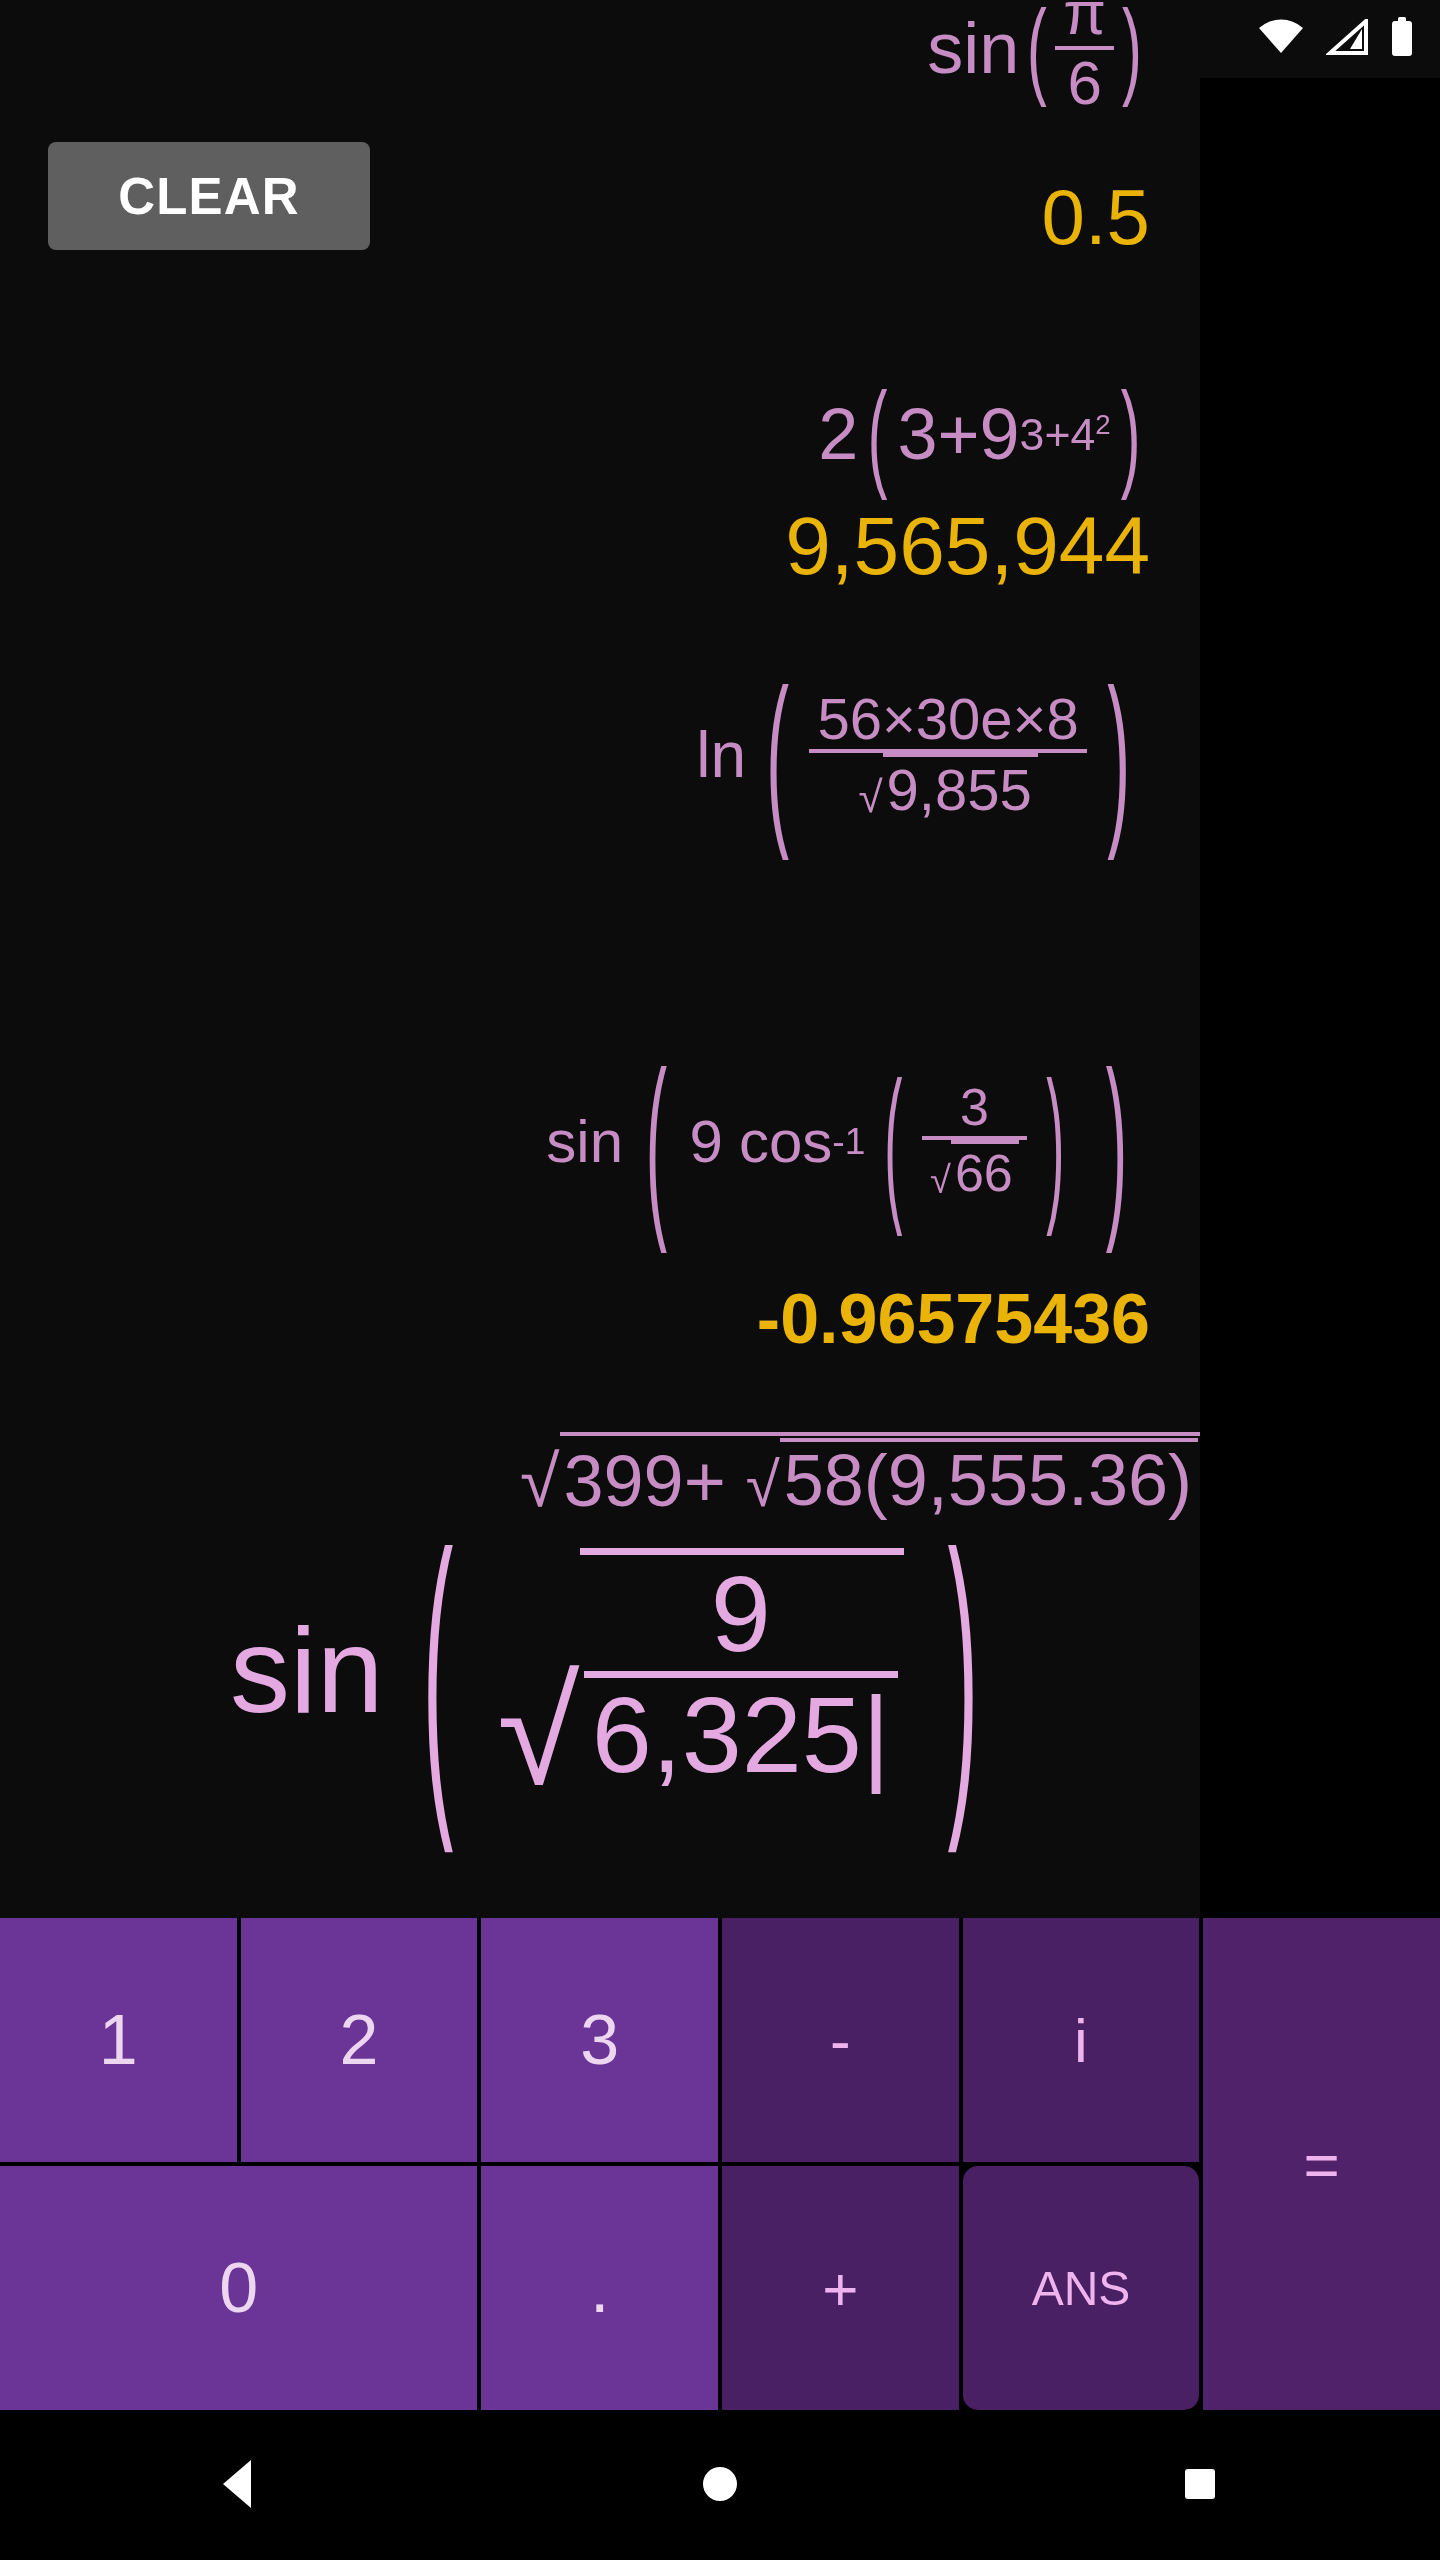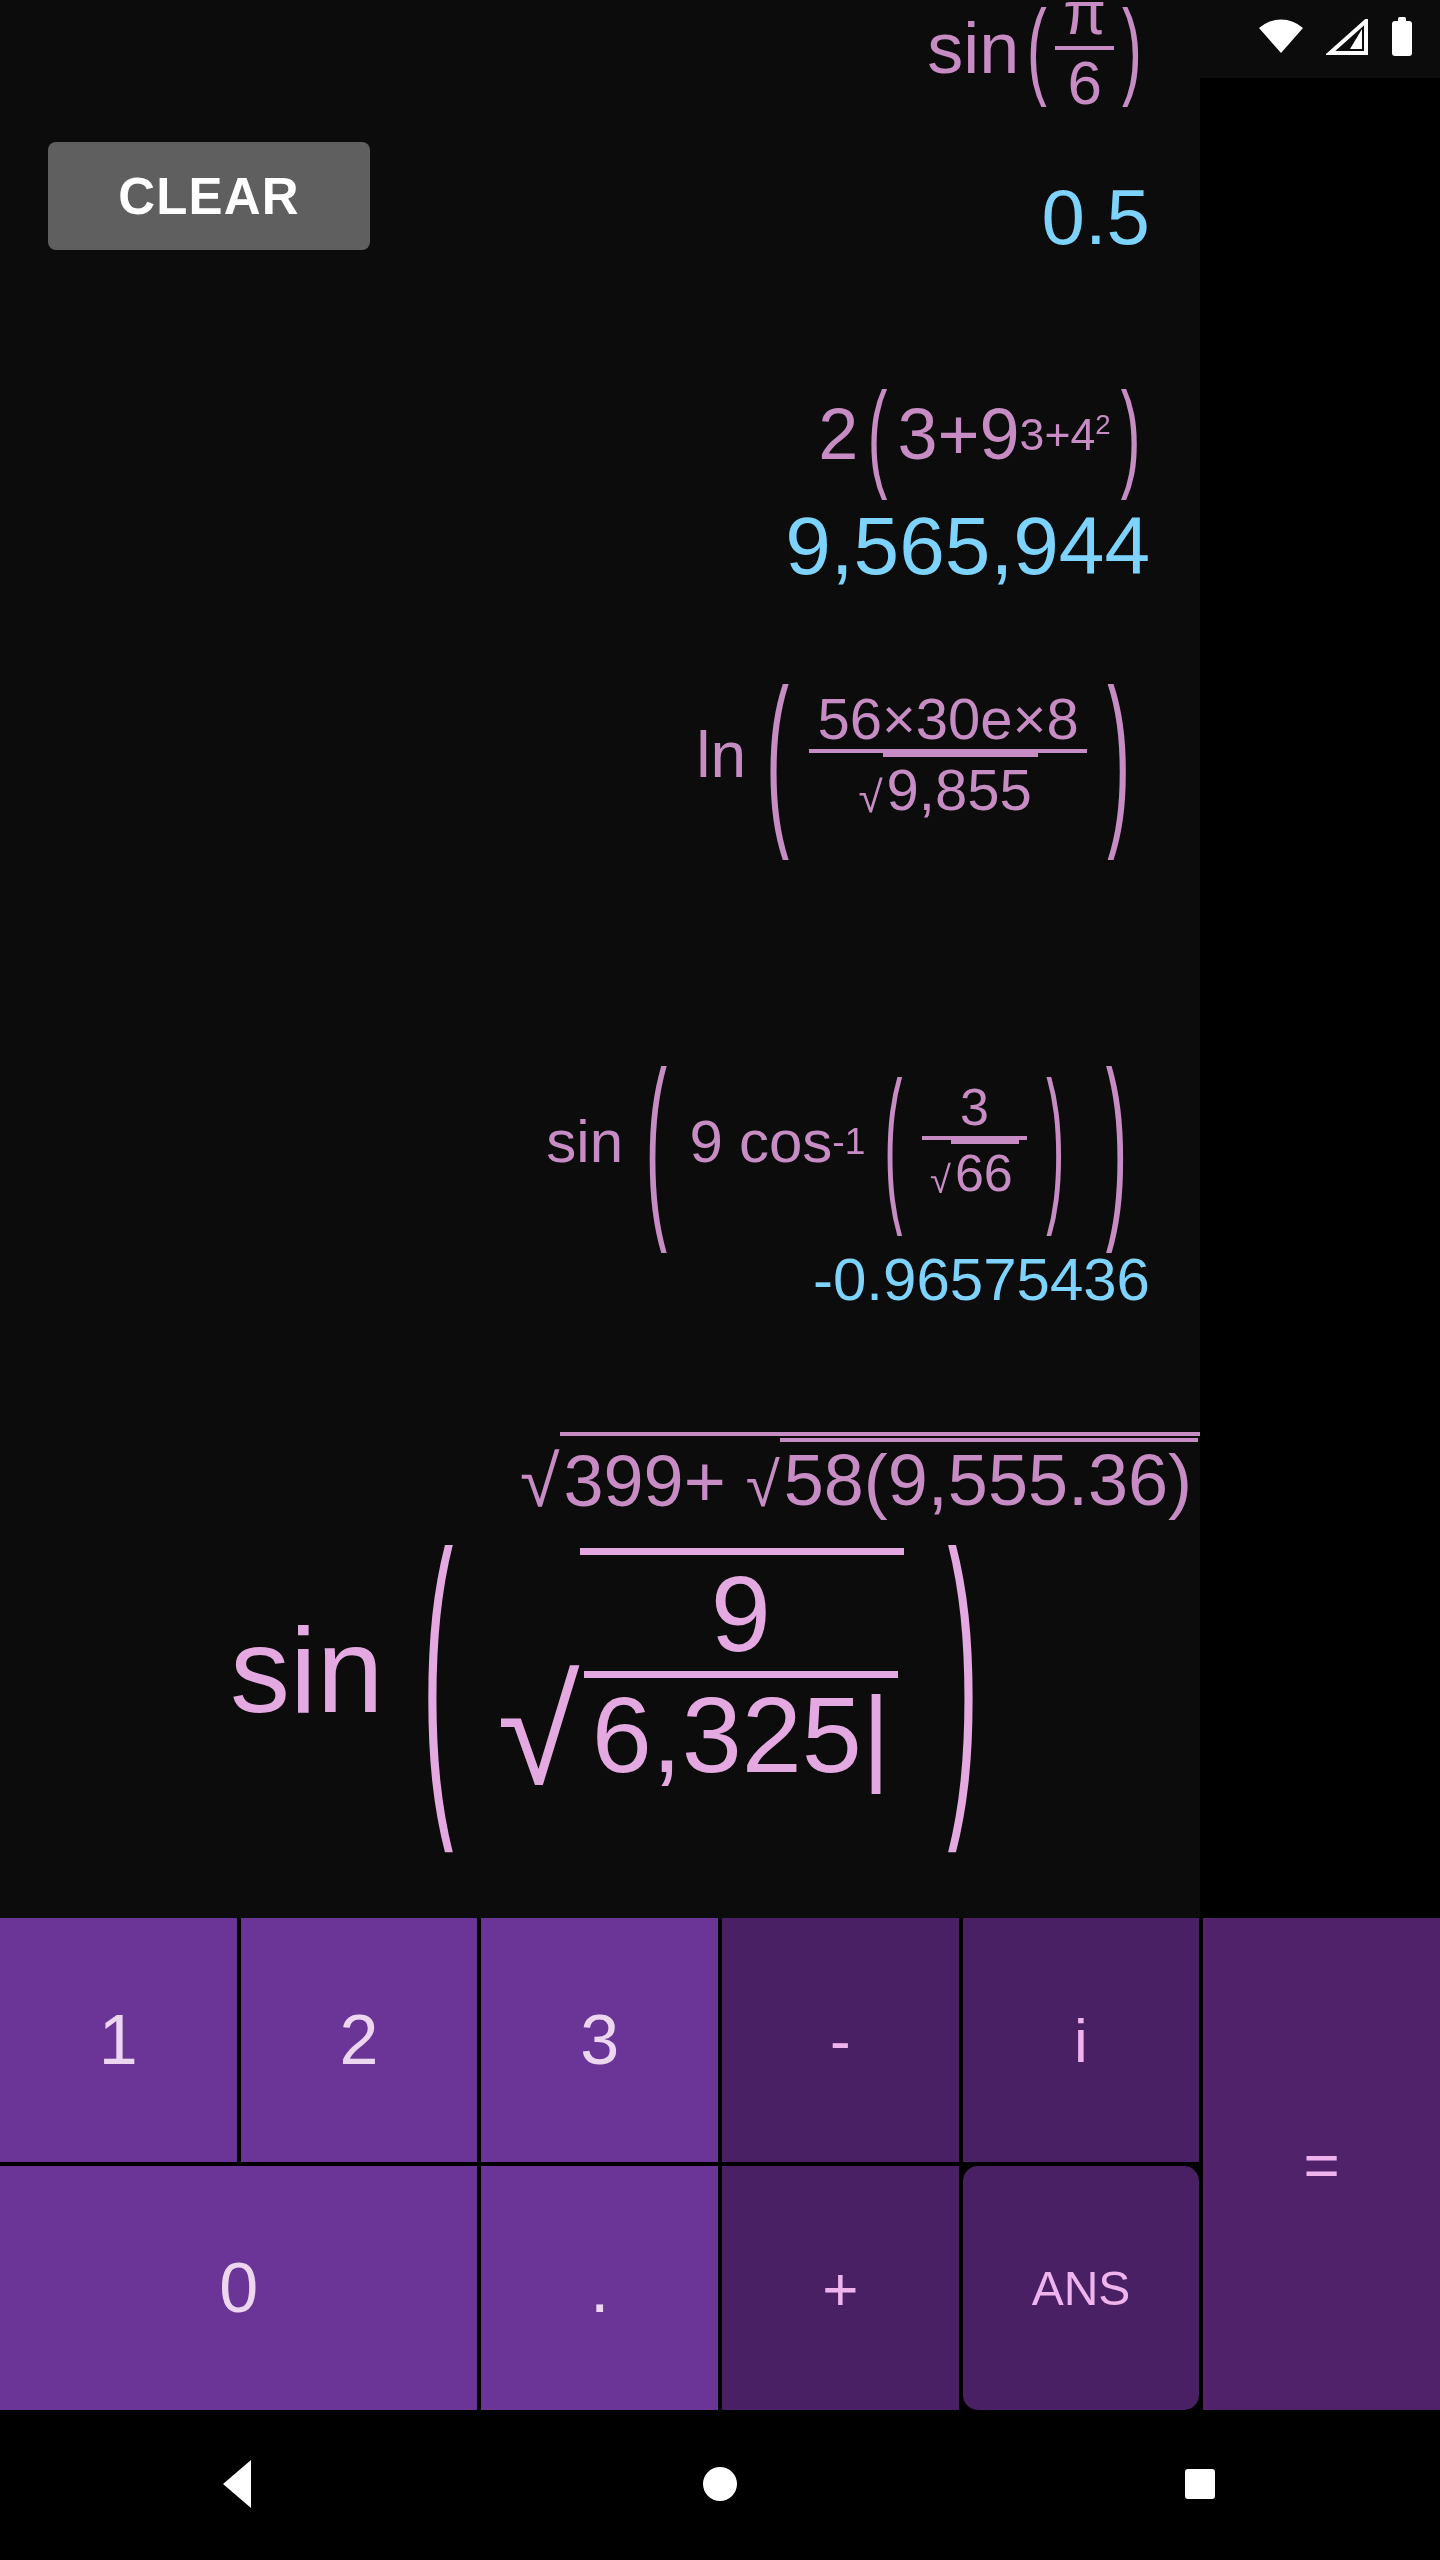--- a/index.html
+++ b/index.html
@@ -15,21 +15,21 @@
   #status-icons{ display:flex; align-items:center; gap:22px; }
 
   
   #display{
     position:absolute; left:0; top:0; width:1200px; height:1918px;
     background:#0c0c0c; overflow:hidden;
   }
   .hist-row{ position:absolute; right:50px; white-space:nowrap;
              color:#c78cc4; line-height:1; }
   .hist-res{ position:absolute; right:50px; white-space:nowrap;
-             color:#7dd3fc; line-height:1; }
+             color:#eab308; line-height:1; }
 
   
   .mrow{ display:inline-flex; align-items:center; }
   .paren{ display:inline-block; font-weight:200; transform-origin:center;
           color:inherit; }
   .frac{ display:inline-flex; flex-direction:column; align-items:center;
          justify-content:center; vertical-align:middle; }
   .frac .num, .frac .den{ padding:0 8px; line-height:1.06; }
   .frac .bar{ display:block; width:100%; background:currentColor; }
   .sup{ font-size:.62em; vertical-align:super; line-height:1; }
@@ -159,21 +159,21 @@
           <span class="sqrt">
             <span class="radical" style="font-size:38px;">√</span>
             <span class="radicand">66</span>
           </span>
         </span>
       </span>
       <span class="paren" style="font-size:170px; transform:scaleX(.32);">)</span>
       <span class="paren" style="font-size:200px; transform:scaleX(.32);">)</span>
     </span>
   </div>
-  <div class="hist-res" style="top:1250px; font-size:60px;">-0.96575436</div>
+  <div class="hist-res" style="top:1284px; font-size:70px;font-weight:bold;">-0.96575436</div>
 
   <div class="hist-row" style="top:1432px; font-size:72px; right:auto; left:520px;">
     <span class="mrow">
       <span class="sqrt">
         <span class="radical" style="font-size:72px;">√</span>
         <span class="radicand">
           <span>399+</span>
           <span class="sqrt">
             <span class="radical" style="font-size:62px;">√</span>
             <span class="radicand">58(9,555.36)</span>

